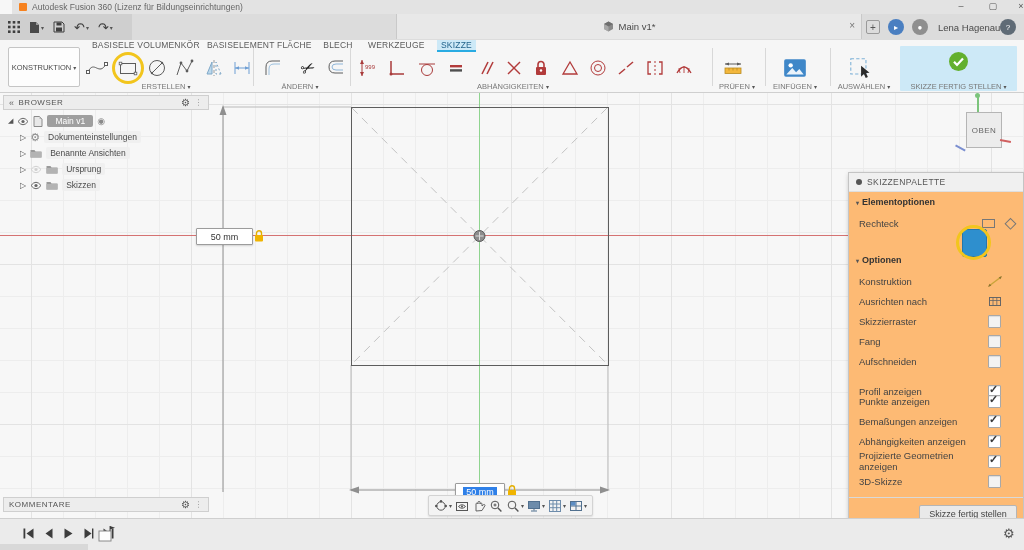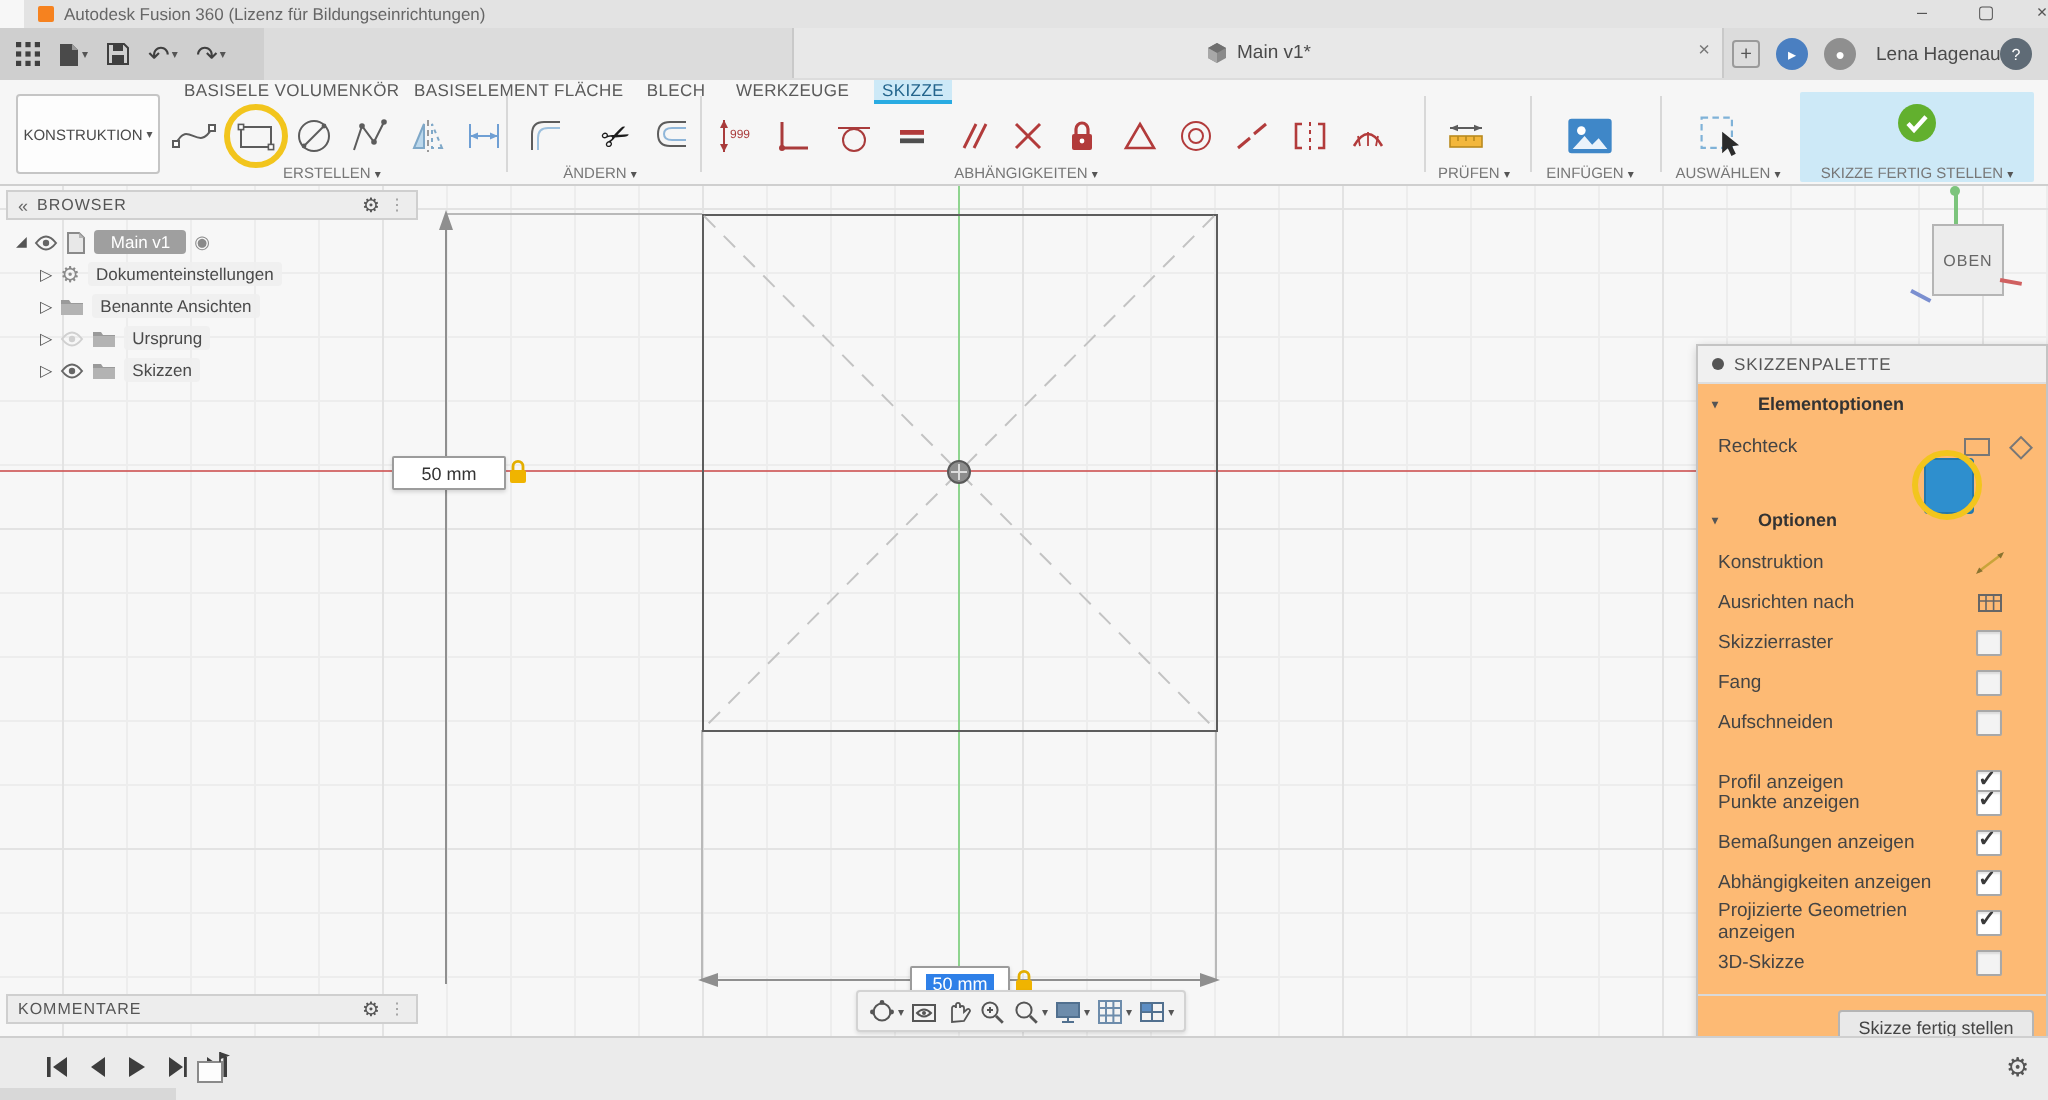--- a/index.html
+++ b/index.html
@@ -31,21 +31,21 @@
   .finishbox{left:900px;top:6px;width:117px;height:45px;background:#cde9f7;border-radius:1px}
   
   .barhead{background:#ededed;border:1px solid #cfcfcf;display:flex;align-items:center;font-size:8px;color:#555;
            letter-spacing:.5px;padding:0 5px;box-sizing:border-box;height:15px;gap:4px}
   .treerow{position:absolute;left:3px;width:206px;height:16px;display:flex;align-items:center;gap:4px;font-size:8.5px;color:#4a4a4a}
   .pill{background:rgba(238,238,238,.9);border-radius:2px;padding:1px 4px}
   .rootpill{background:#9f9f9f;color:#fff;border-radius:2px;padding:1px 8px}
   .panel{background:#fdba74;border:1px solid #c4c4c4;box-shadow:1px 2px 5px rgba(0,0,0,.25)}
   .phead{background:#f0f0f0;border-bottom:1px solid #dedede;height:18px;display:flex;align-items:center;gap:5px;
          padding:0 7px;font-size:8.5px;color:#555;letter-spacing:.4px}
-  .psect{font-size:9px;font-weight:bold;color:#333;display:flex;align-items:center;gap:20px}
+  .psect{font-size:9px;font-weight:bold;color:#333;display:flex;align-items:center;gap:3px}
   .prow{position:absolute;left:0;width:176px;height:20px;display:flex;align-items:center;font-size:9.5px;color:#444}
   .prow .lbl{margin-left:10px;flex:1}
   .cb{width:11px;height:11px;background:#f3f3f3;border:1px solid #a8a8a8;border-radius:1px;box-shadow:inset 0 1px 1px rgba(0,0,0,.1);position:relative}
   .cb.checked{background:#fff}
   .cb.checked::after{content:"✓";position:absolute;left:0;top:-3px;font-size:11px;color:#3a3a3a;font-weight:bold}
   .ring{border:3px solid #f2c51d;border-radius:50%;box-sizing:border-box}
   
   #canvas{left:0;top:92px;width:1024px;height:426px;
     background-color:#f7f7f7;
     background-image:linear-gradient(#e3e3e3 1px,transparent 1px),linear-gradient(90deg,#e3e3e3 1px,transparent 1px),

